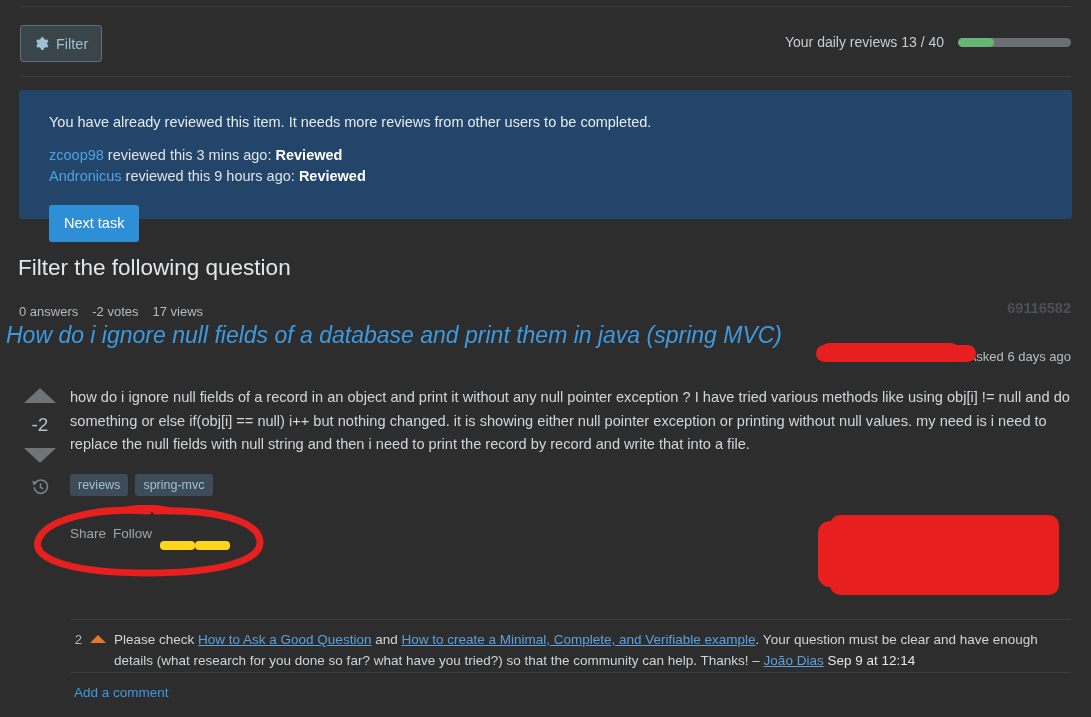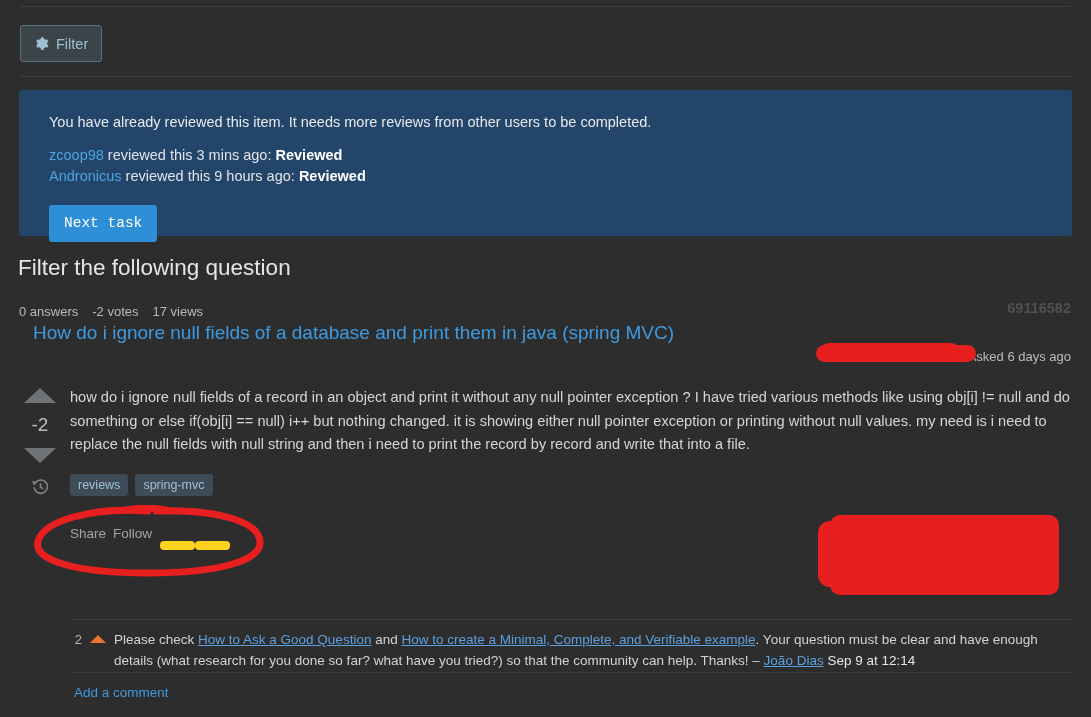--- a/index.html
+++ b/index.html
@@ -51,59 +51,59 @@
     width: 113px; height: 9px; border-radius: 5px; background: #6a6f73;
     overflow: hidden;
   }
   .progress-fill {
     height: 100%; width: 32%; background: #66b676; border-radius: 5px;
   }
 
   
   .notice {
     position: absolute; left: 19px; top: 90px;
-    width: 1053px; height: 146px;
+    width: 1053px; height: 129px;
     background: #23456a;
     border-radius: 3px;
     padding: 23px 30px 0 30px;
   }
   .notice-lead {
     font-size: 14.5px; color: #e7ebee; margin: 0 0 13px 0; line-height: 1.3;
   }
   .notice-line {
     font-size: 14.5px; color: #dfe4e8; line-height: 1.45;
   }
   .notice-line a { color: #4ca3e0; text-decoration: none; }
   .notice-line b { color: #ffffff; font-weight: 700; }
   .next-task {
     margin-top: 18px;
     display: inline-flex; align-items: center; justify-content: center;
     height: 37px; padding: 0 15px;
     background: #2f8fd6; color: #ffffff;
     border: none; border-radius: 3px;
-    font-size: 14.5px; font-family: Liberation Mono, monospace; cursor: pointer;
+    font-size: 14.5px; font-family: Liberation Sans, sans-serif; cursor: pointer;
   }
 
   
   .headline {
     position: absolute; left: 18px; top: 255px;
     font-size: 22.5px; font-weight: 400; color: #e3e6e8; margin: 0;
   }
   .stats {
     position: absolute; left: 19px; top: 304px;
     font-size: 13px; color: #b5babd;
     display: flex; gap: 14px;
   }
   .post-id {
     position: absolute; right: 20px; top: 300px;
     font-size: 14.5px; font-weight: 700; color: #4d5154;
   }
   .qtitle {
-    position: absolute; left: 33px; top: 322px;
-    font-size: 19px; color: #3e9ae0; text-decoration: none;
+    position: absolute; left: 6px; top: 322px;
+    font-size: 23px; color: #3e9ae0; text-decoration: none; font-style: italic;
   }
 
   
   .byline {
     position: absolute; right: 20px; top: 349px;
     display: flex; align-items: center; gap: 5px;
     font-size: 13px; color: #b9bdc0;
   }
   .badge-dot {
     width: 8px; height: 8px; border-radius: 50%;
@@ -210,20 +210,26 @@
 
   <div class="rule-top"></div>
 
   <button class="filter-btn">
     <svg class="gear" viewBox="0 0 24 24">
       <path fill="#9fc0d4" d="M12 8.4a3.6 3.6 0 1 0 0 7.2 3.6 3.6 0 0 0 0-7.2zm9.2 3.6c0-.6-.05-1.18-.15-1.74l2.05-1.55-2-3.46-2.4 1a8.9 8.9 0 0 0-3-1.74L15.3 1.8h-4l-.4 2.71a8.9 8.9 0 0 0-3 1.74l-2.4-1-2 3.46L5.55 10.26c-.1.56-.15 1.14-.15 1.74s.05 1.18.15 1.74l-2.05 1.55 2 3.46 2.4-1a8.9 8.9 0 0 0 3 1.74l.4 2.71h4l.4-2.71a8.9 8.9 0 0 0 3-1.74l2.4 1 2-3.46-2.05-1.55c.1-.56.15-1.14.15-1.74z"></path>
     </svg>
     <span>Filter</span>
   </button>
 
+  <div class="daily">
+    <span class="daily-label">Your daily reviews 13 / 40</span>
+    <div class="progress-track">
+      <div class="progress-fill"></div>
+    </div>
+  </div>
 
   <div class="rule-under-filter"></div>
 
   <div class="notice">
     <p class="notice-lead">You have already reviewed this item. It needs more reviews from other users to be completed.</p>
 
     <div class="notice-line">
       <a href="#">zcoop98</a><span> reviewed this 3 mins ago: </span><b>Reviewed</b>
     </div>
     <div class="notice-line">

